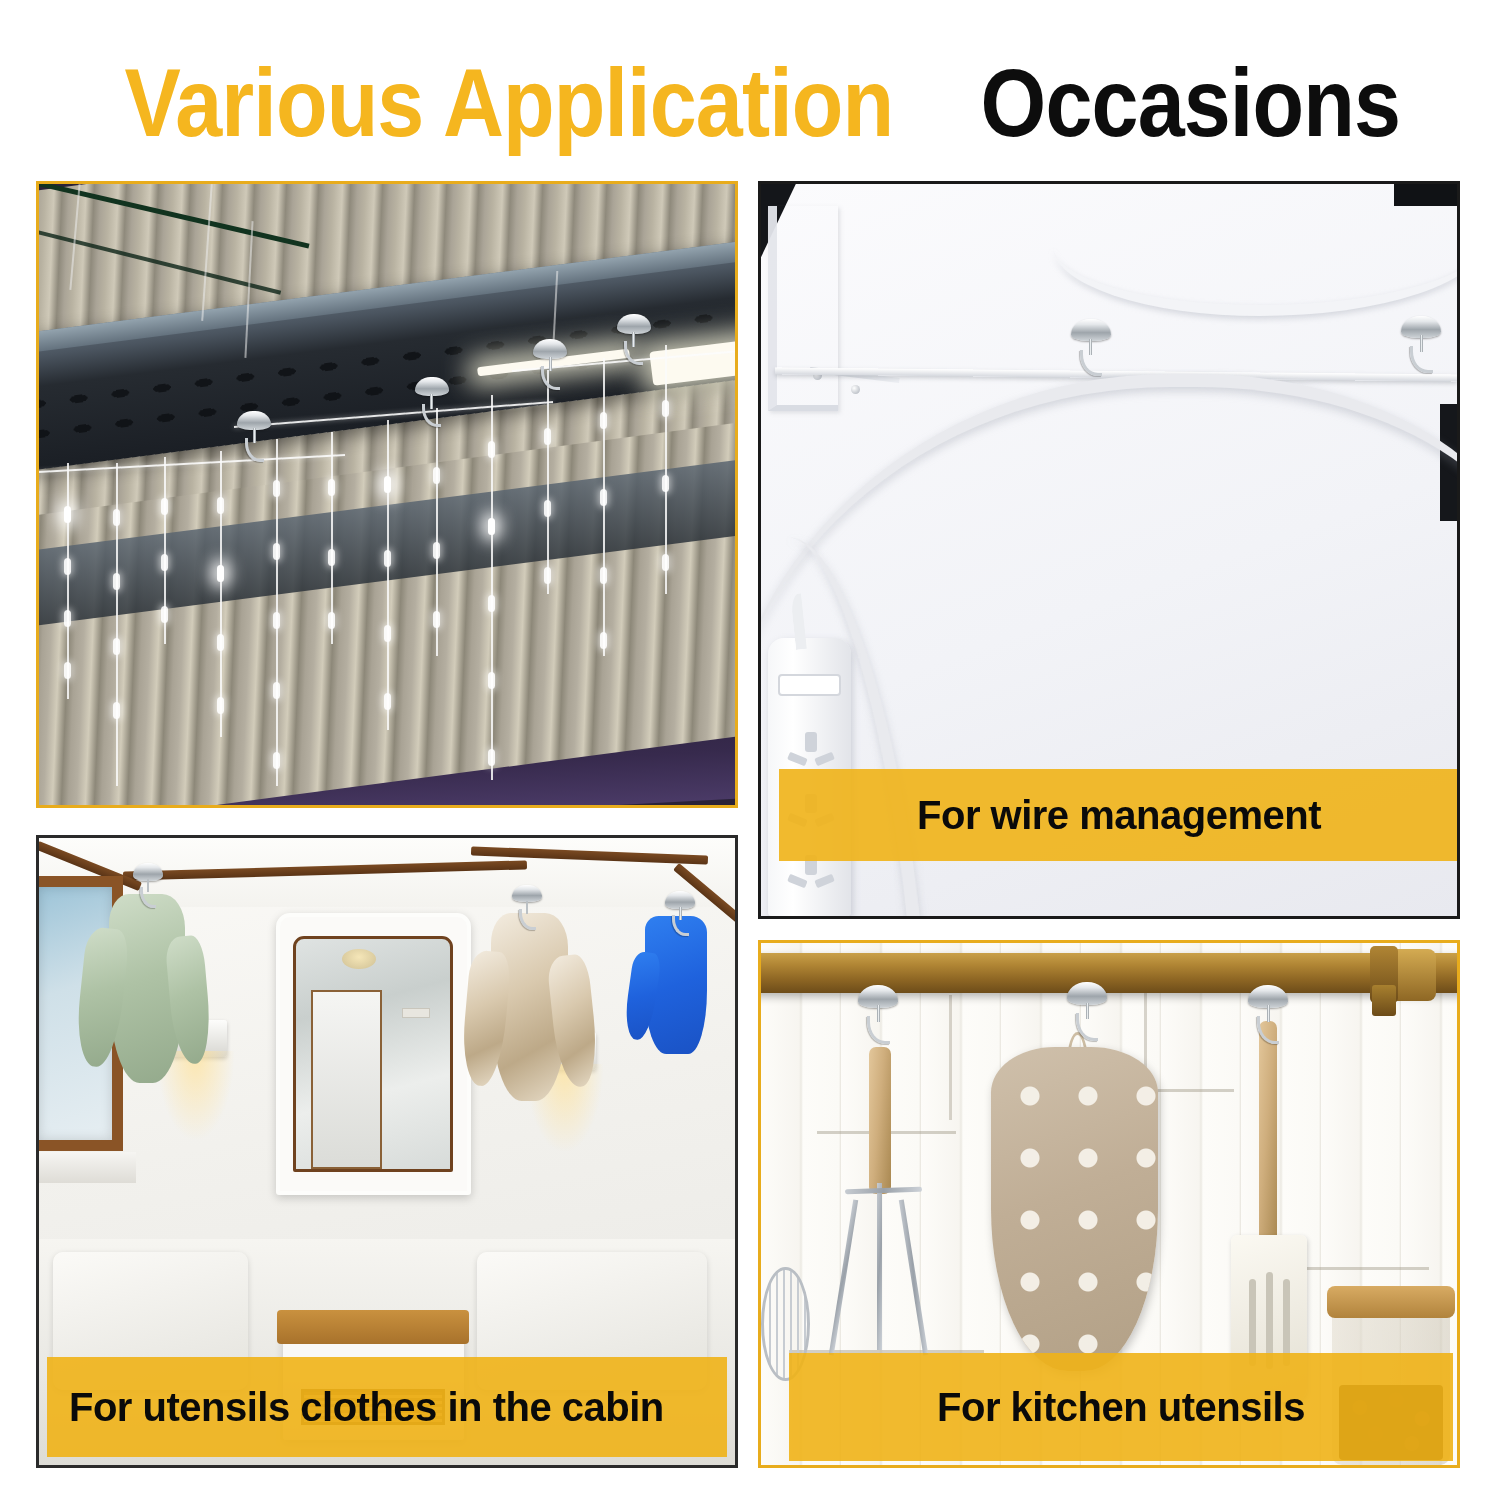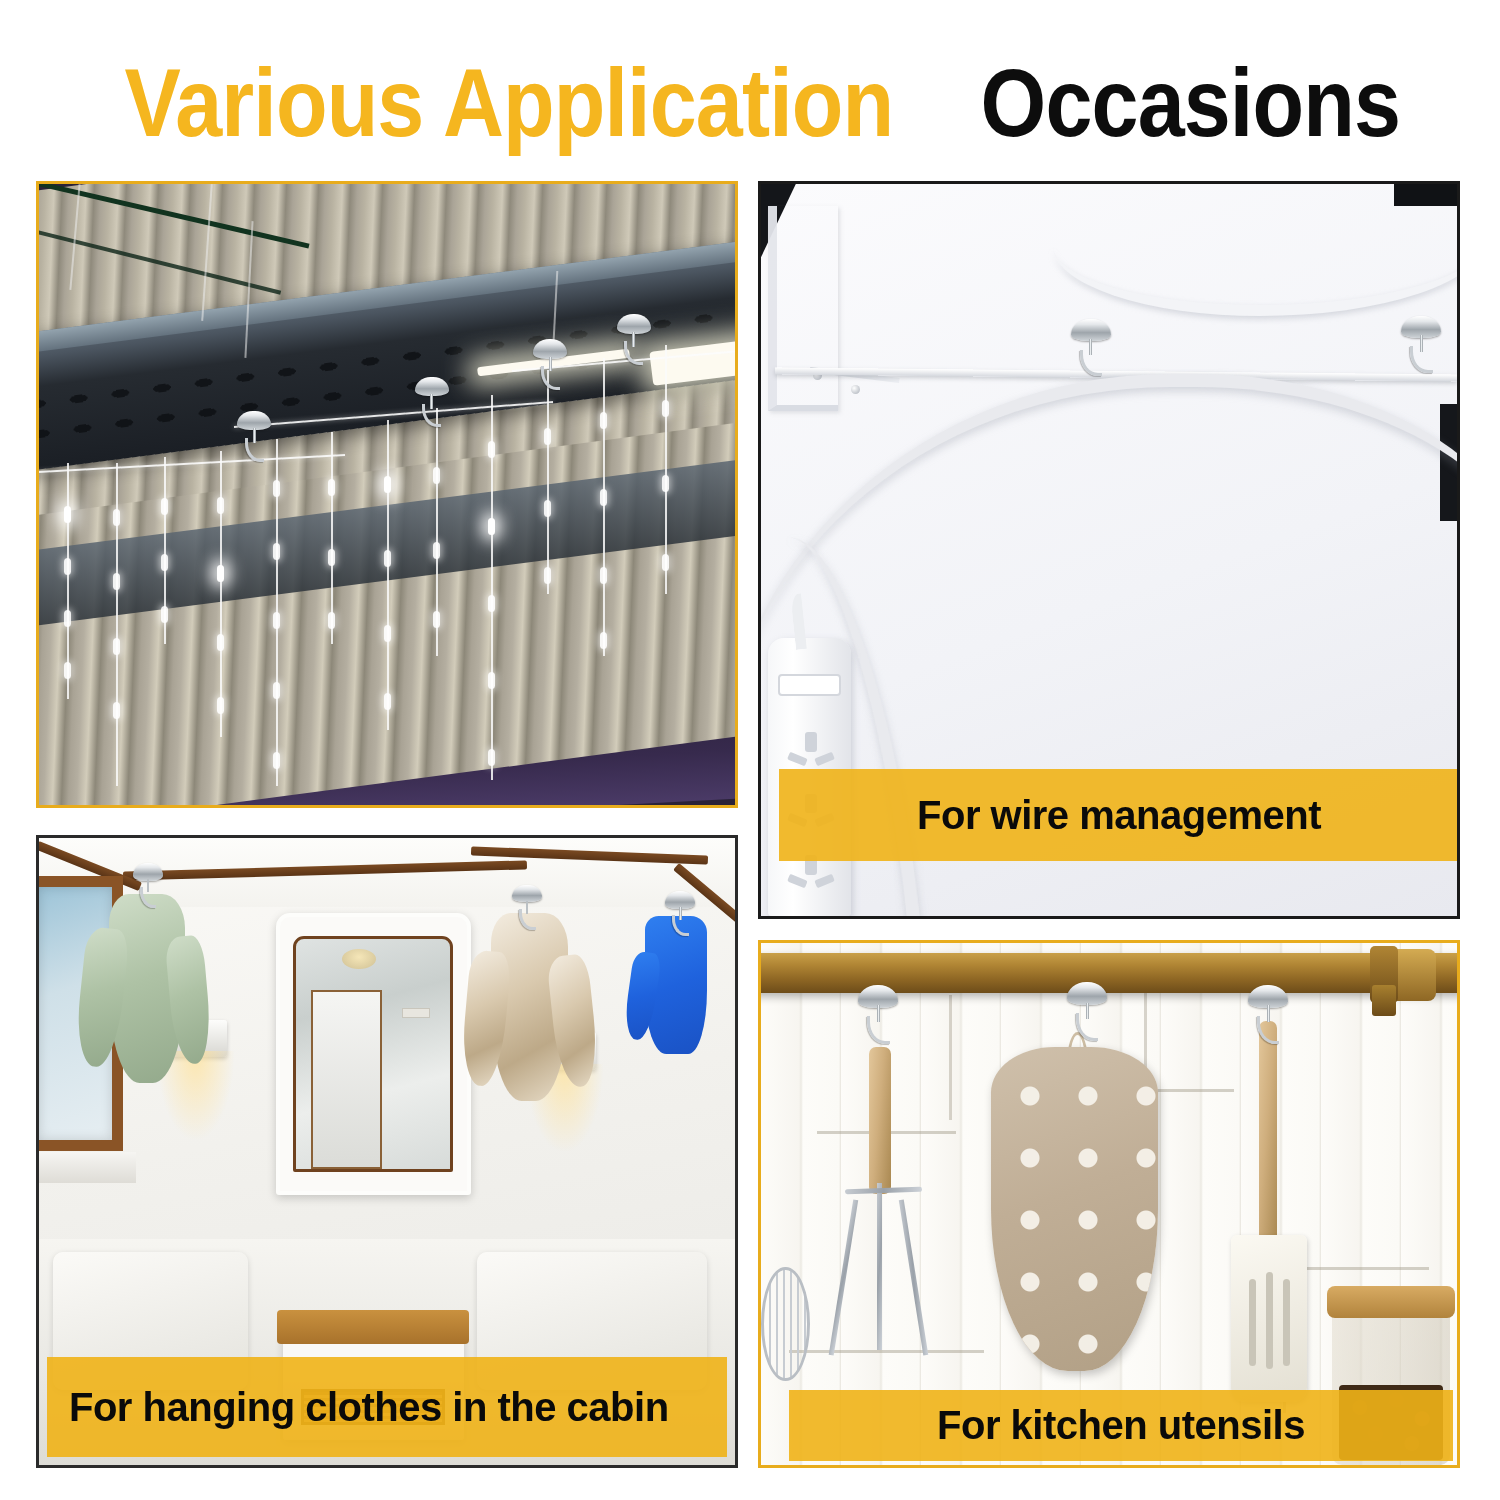--- a/index.html
+++ b/index.html
@@ -40,21 +40,21 @@
     background:rgba(240,178,23,0.90);
     display:flex; align-items:center;
     color:#0a0a0a;
     font-size:40px; font-weight:bold;
     letter-spacing:-0.5px;
     z-index:40;
   }
   #caption-lamps   { left:30px;  bottom:3px;  width:655px; height:98px;  justify-content:center; padding-bottom:6px; }
   #caption-wire    { left:18px;  bottom:55px; width:680px; height:92px;  justify-content:center; }
   #caption-cabin   { left:8px;   bottom:8px;  width:680px; height:100px; justify-content:flex-start; padding-left:22px; }
-  #caption-kitchen { left:28px;  bottom:4px;  width:664px; height:71px; justify-content:center; }
+  #caption-kitchen { left:28px;  bottom:4px;  width:664px; height:108px; justify-content:center; }
 
   
   #scene-lamps { background:linear-gradient(180deg,#2a2238 0%, #2a2238 100%); }
   .roof-deck {
     position:absolute; left:-8%; top:-6%; width:116%; height:78%;
     background:
       repeating-linear-gradient(100deg,
         #b9b3a2 0px, #cfc9b8 9px, #8f8a7c 17px, #aaa497 24px, #b9b3a2 32px);
     transform:rotate(-7.5deg); transform-origin:50% 60%;
   }
@@ -642,21 +642,21 @@
     </div>
 
     <div class="cab-bench"></div>
     <div class="cab-cushion" style="left:2%;width:28%;height:22%;"></div>
     <div class="cab-cushion" style="left:63%;width:33%;height:22%;"></div>
     <div class="cab-table">
       <div class="cab-table-top"></div>
       <div class="cab-vent"></div>
     </div>
   </div>
-  <div class="caption" id="caption-cabin">For hanging clothes in the cabin</div>
+  <div class="caption" id="caption-cabin">For utensils clothes in the cabin</div>
 </div>
 
 <div class="panel" id="panel-kitchen">
   <div class="scene" id="scene-kitchen">
     <div class="kt-wall"></div>
     <div class="kt-plank-line" style="left:8%;top:36%;width:20%;"></div>
     <div class="kt-plank-line" style="left:52%;top:28%;width:16%;"></div>
     <div class="kt-plank-line" style="left:74%;top:62%;width:22%;"></div>
     <div class="kt-plank-line" style="left:4%;top:78%;width:28%;"></div>
     <div class="kt-plank-line-v" style="left:27%;top:10%;height:24%;"></div>

